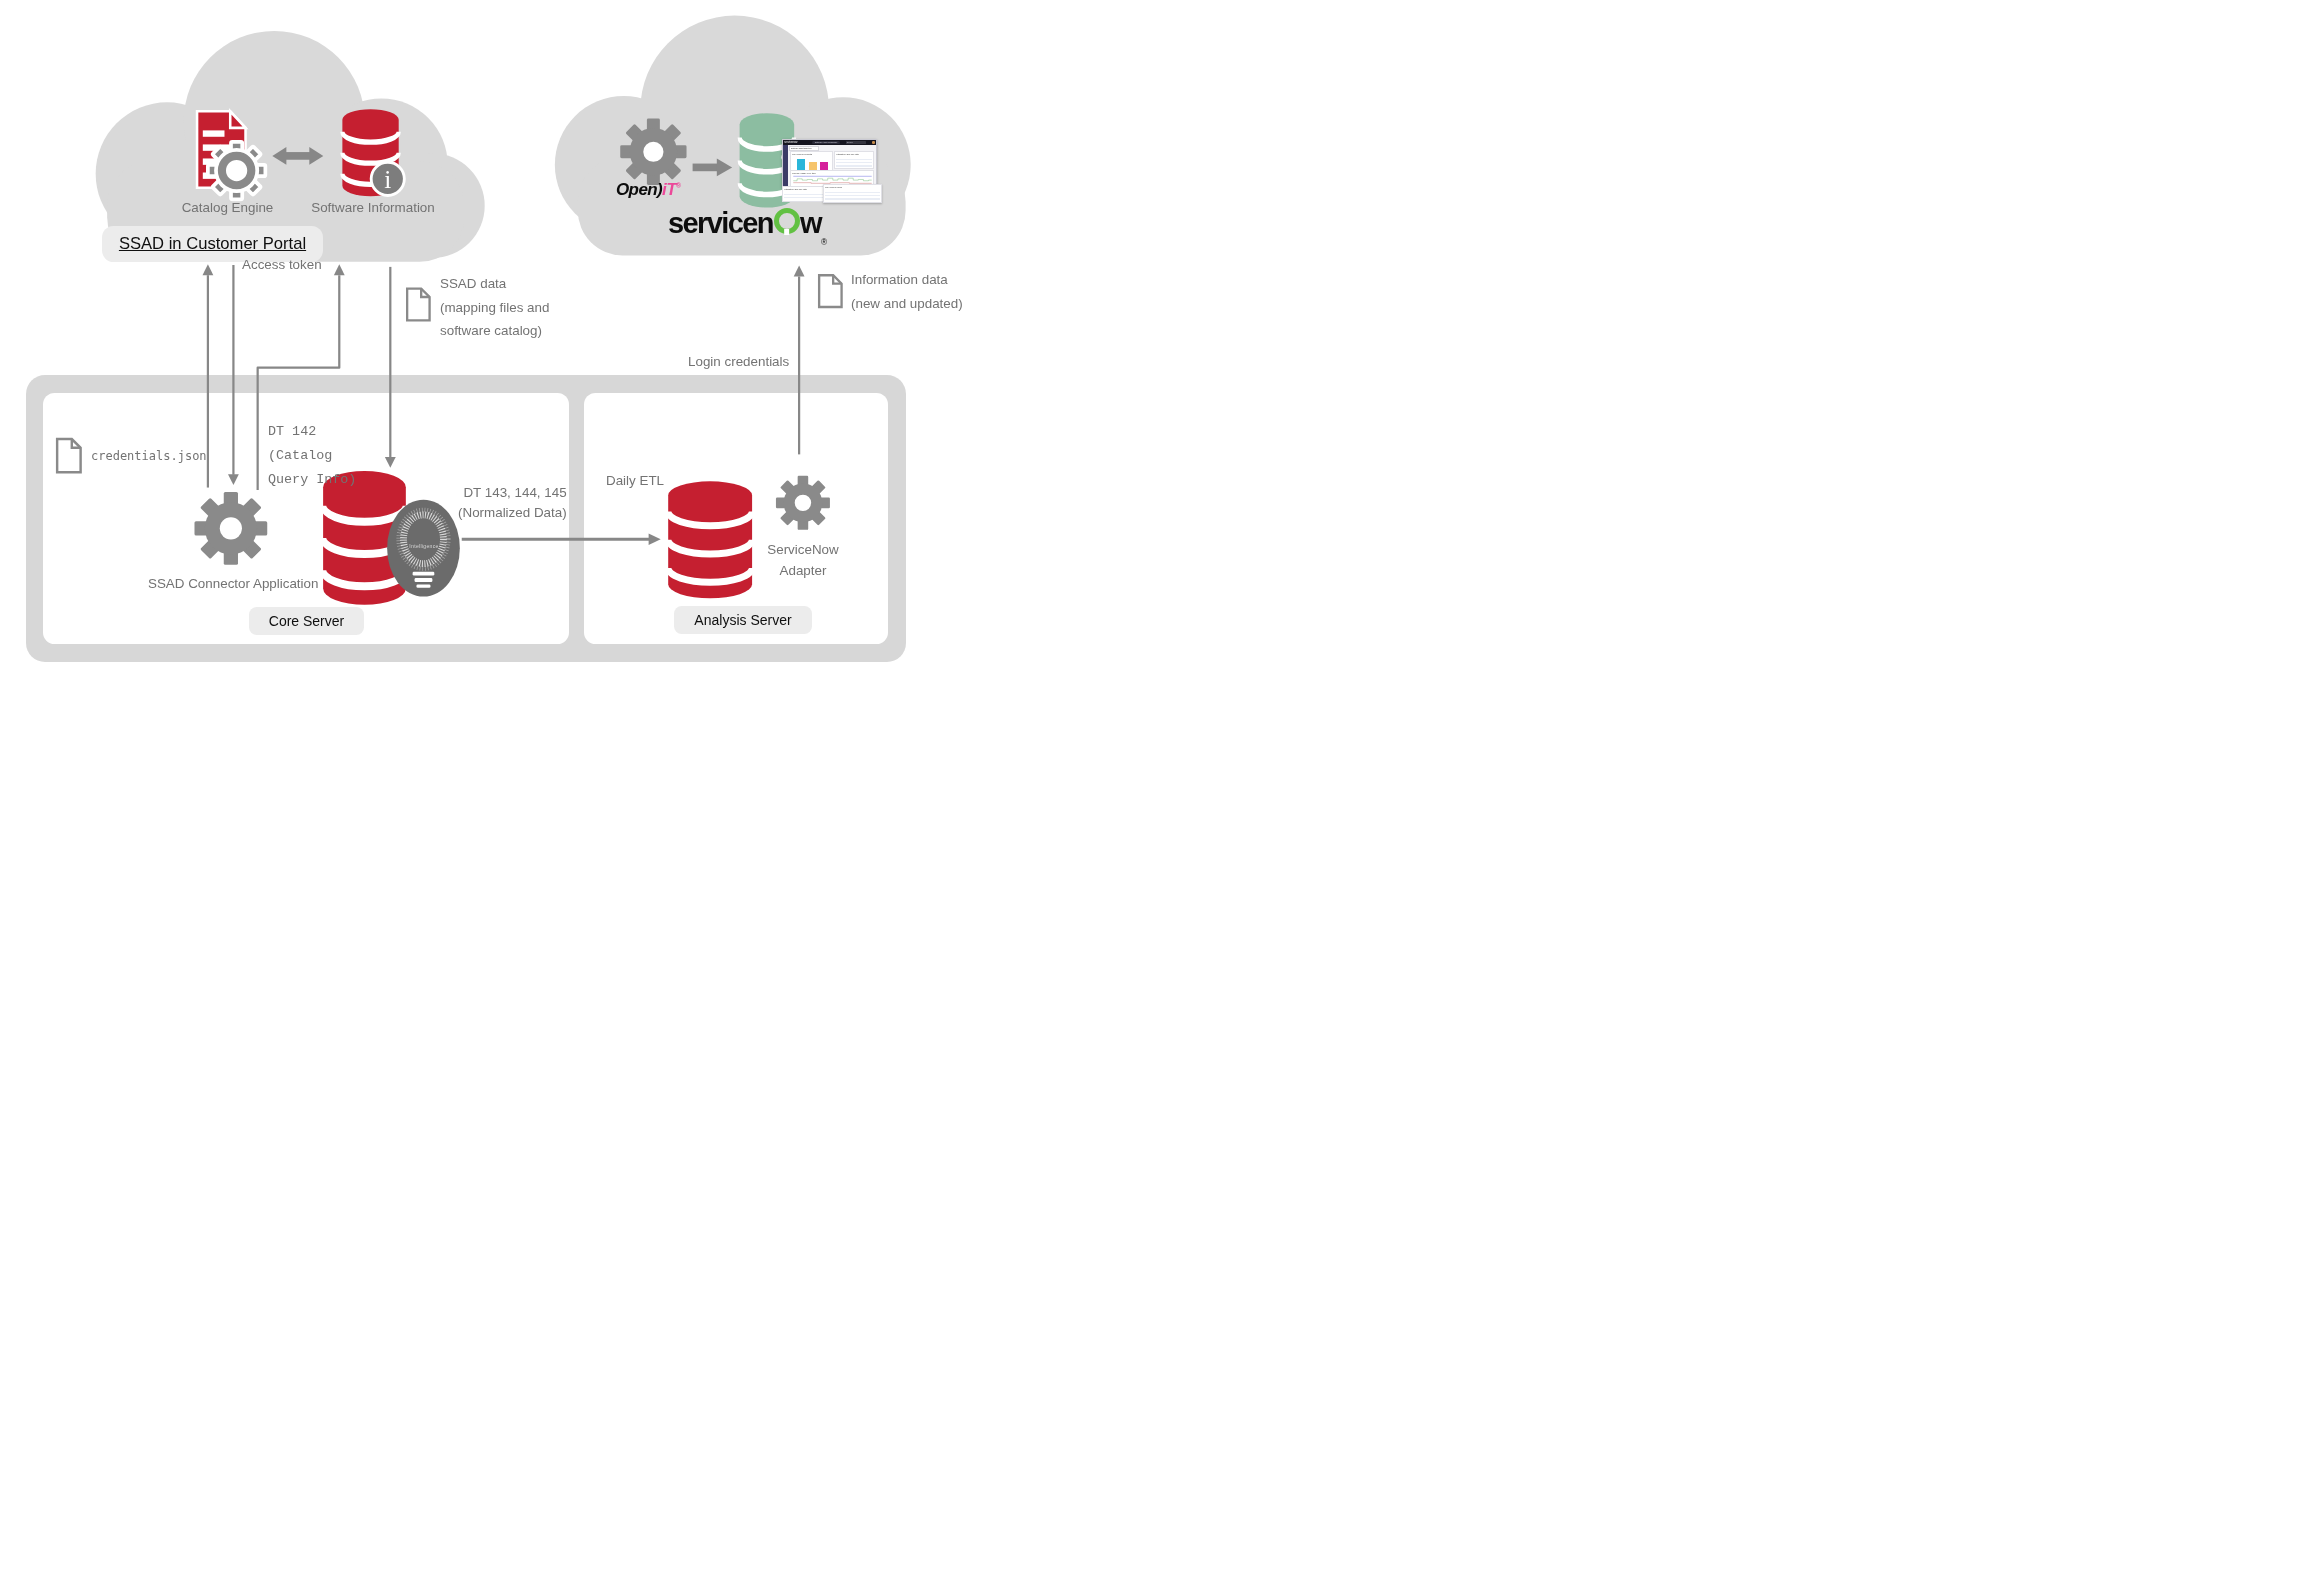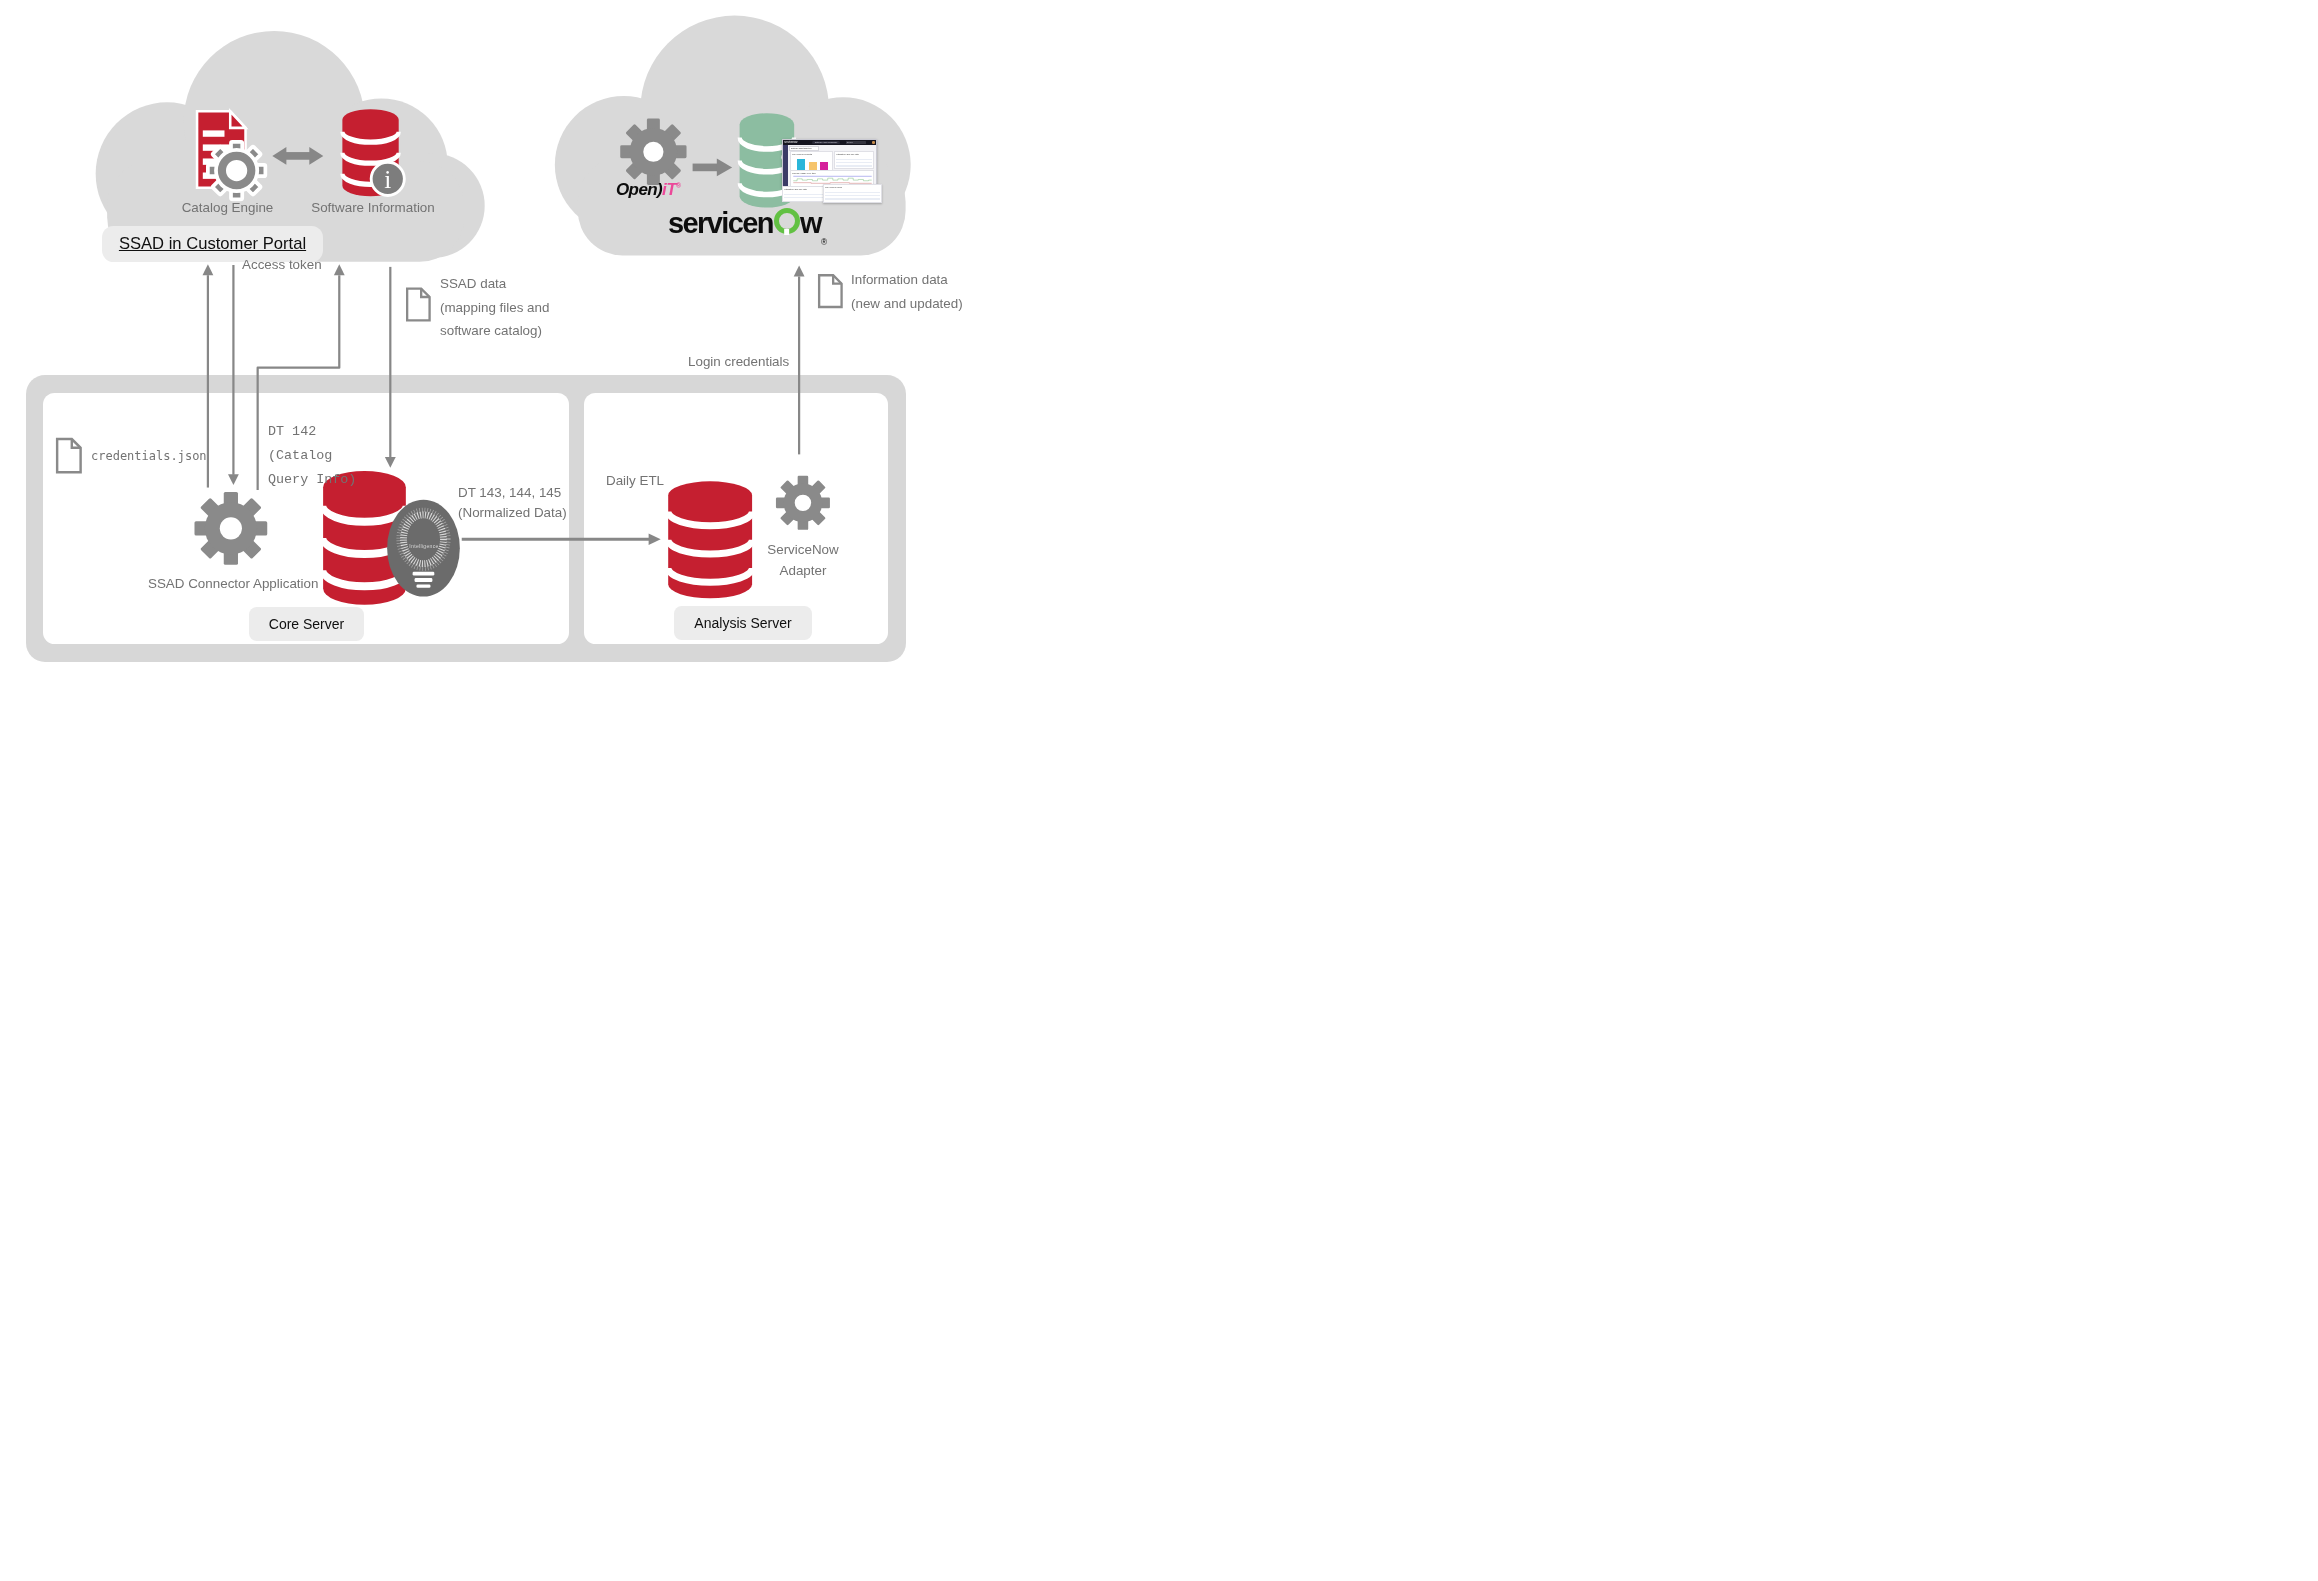--- a/index.html
+++ b/index.html
@@ -10,21 +10,21 @@
   .wbox{position:absolute;background:#fff;border-radius:11.5px;}
   .wbox.core{left:43px;top:393px;width:526px;height:251px;}
   .wbox.ana{left:584px;top:393px;width:304px;height:251px;}
   .lbl{position:absolute;font-size:13.4px;line-height:23.6px;white-space:nowrap;color:#737373;z-index:5;}
   .lbl.center{text-align:center;}
   .lbl.right{text-align:left;}
   .mono{font-family:"DejaVu Sans Mono","Liberation Mono",monospace;font-size:12px;line-height:19px;}
   .pill{position:absolute;background:#ececec;border-radius:11.5px;display:flex;align-items:center;
         justify-content:center;color:#0f0f0f;z-index:5;}
   .pill.portal{left:102px;top:226px;width:221px;height:36px;font-size:16.6px;text-decoration:underline;}
-  .pill.server{border-radius:7.7px;font-size:14px;height:34px;}
+  .pill.server{border-radius:7.7px;font-size:14px;height:28px;}
   .pill.coresrv{left:249px;top:607px;width:115px;}
   .pill.anasrv{left:674px;top:606px;width:138px;}
   .intel{position:absolute;left:392px;top:543px;width:64px;text-align:center;font-size:5.1px;
          color:#d8d8d8;letter-spacing:0.3px;z-index:6;}
   
   .openit{position:absolute;left:616px;top:180px;font-size:17px;font-weight:bold;font-style:italic;
           color:#0c0c0c;letter-spacing:-0.6px;z-index:5;white-space:nowrap;}
   .openit .red{color:#ec4899;}
   .openit sup{font-size:7px;font-style:normal;}
   
@@ -200,21 +200,21 @@
   </div>
 
   <div class="lbl" style="left:268px;top:420px;line-height:24px;font-family:Liberation Mono, monospace;">
     <div>DT 142</div>
     <div>(Catalog</div>
     <div>Query Info)</div>
   </div>
 
   <div class="lbl mono" style="left:91px;top:447px;">credentials.json</div>
 
-  <div class="lbl" style="left:458px;top:483px;line-height:20px;">
+  <div class="lbl" style="left:458px;top:483px;line-height:20px;text-align:right;">
     <div>DT 143, 144, 145</div>
     <div>(Normalized Data)</div>
   </div>
 
   <div class="lbl center" style="left:148px;top:556px;width:166px;margin-top:16px;">SSAD Connector Application</div>
   <div class="intel">Intelligence</div>
 
   <div class="lbl" style="left:606px;top:469px;">Daily ETL</div>
 
   <div class="lbl center" style="left:755px;top:539px;width:96px;line-height:21px;">

